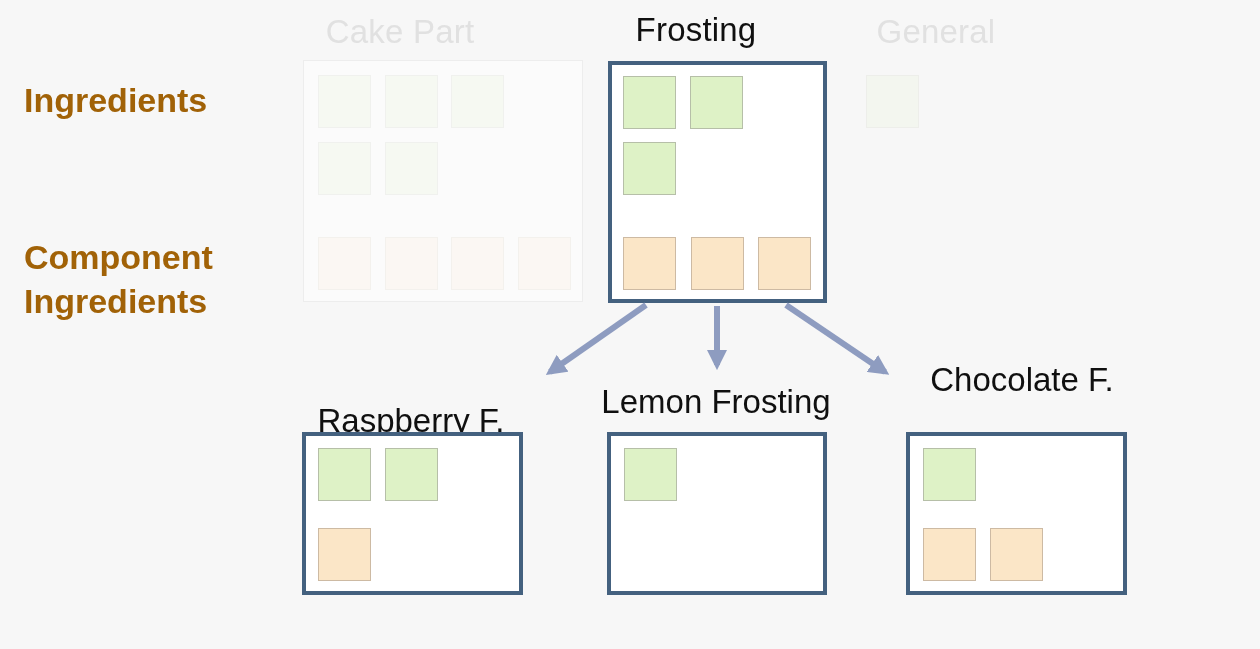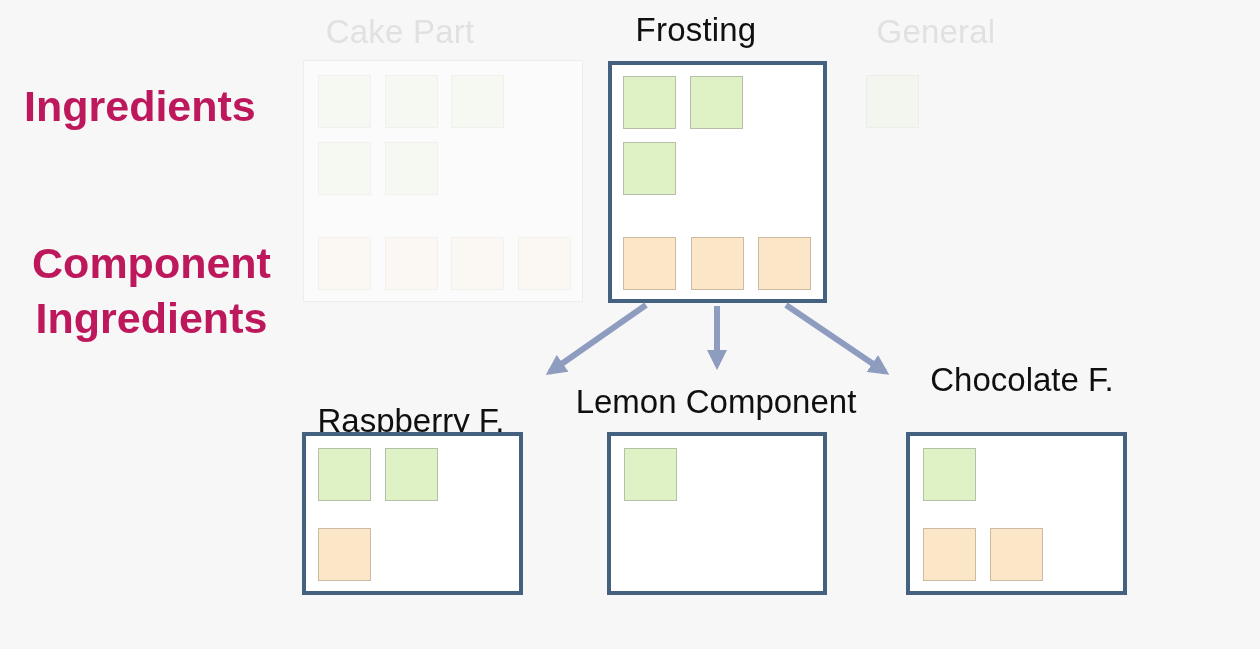--- a/index.html
+++ b/index.html
@@ -6,38 +6,37 @@
   body {
     font-family: "Liberation Sans", sans-serif;
     background: #f7f7f7;
   }
   .stage {
     position: relative;
     width: 1260px;
     height: 649px;
     background: #f7f7f7;
     overflow: hidden;
-    text-align: center;
   }
   
   .col-header {
     position: absolute;
     transform: translateX(-50%);
     font-size: 33px;
     line-height: 1;
     white-space: nowrap;
     letter-spacing: 0.2px;
   }
   .text-faded  { color: #e1e1e1; }
   .text-dark   { color: #101010; }
   .row-label {
     position: absolute;
-    font-size: 43px;
+    font-size: 34px;
     font-weight: bold;
-    color: #be185d;
+    color: #a16207;
     line-height: 1.28;
   }
   .child-label {
     position: absolute;
     transform: translateX(-50%);
     font-size: 33px;
     line-height: 1;
     color: #101010;
     white-space: nowrap;
   }
@@ -120,21 +119,21 @@
       <marker id="ah" viewBox="0 0 10 10" refX="7.5" refY="5" markerWidth="3.4" markerHeight="3.4" orient="auto-start-reverse">
         <path d="M0,0 L10,5 L0,10 z" fill="#8e9cc0"></path>
       </marker>
     </defs>
     <line x1="646" y1="305" x2="550" y2="372" stroke="#8e9cc0" stroke-width="6" marker-end="url(#ah)"></line>
     <line x1="717" y1="306" x2="717" y2="365" stroke="#8e9cc0" stroke-width="6" marker-end="url(#ah)"></line>
     <line x1="786" y1="305" x2="885" y2="372" stroke="#8e9cc0" stroke-width="6" marker-end="url(#ah)"></line>
   </svg>
 
   <div class="child-label" style="left:411px; top:404px;">Raspberry F.</div>
-  <div class="child-label" style="left:716px; top:385px;">Lemon Component</div>
+  <div class="child-label" style="left:716px; top:385px;">Lemon Frosting</div>
   <div class="child-label" style="left:1022px; top:363px;">Chocolate F.</div>
 
   <div class="node-box" style="left:302px; top:432px; width:221px; height:163px;">
     <div class="sq-layer">
         <div class="sq ingredient" style="left: 12px; top: 12px;"></div>
         <div class="sq ingredient" style="left: 79px; top: 12px;"></div>
         <div class="sq instruction" style="left: 12px; top: 92px;"></div>
       </div>
   </div>
   <div class="node-box" style="left:607px; top:432px; width:220px; height:163px;">

